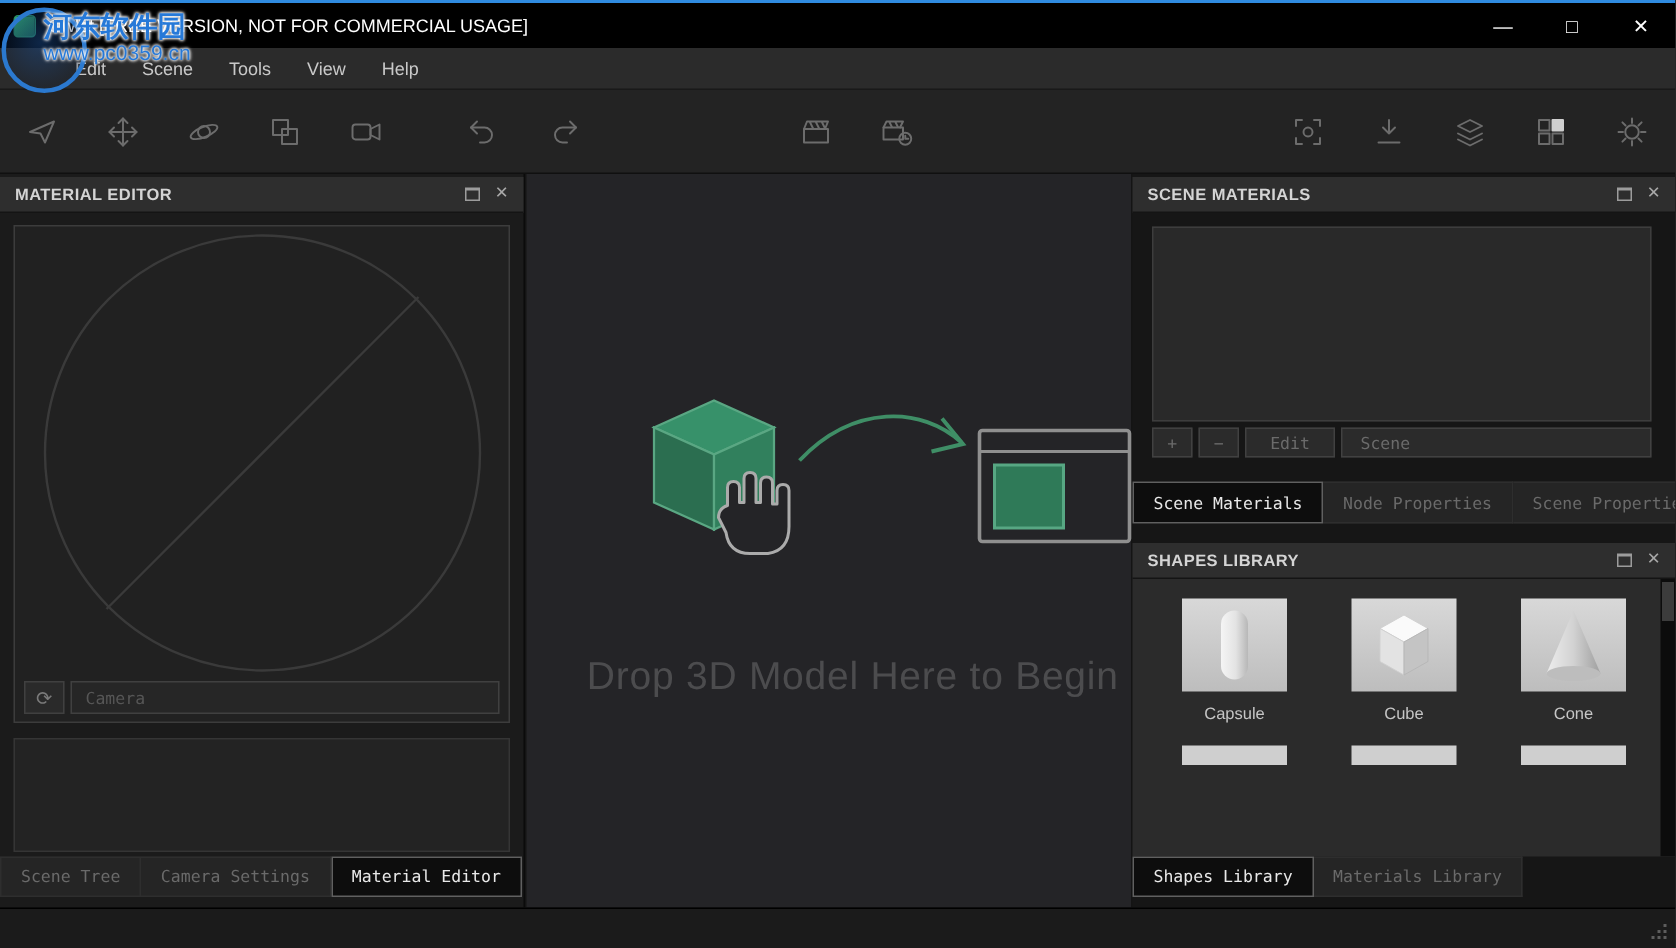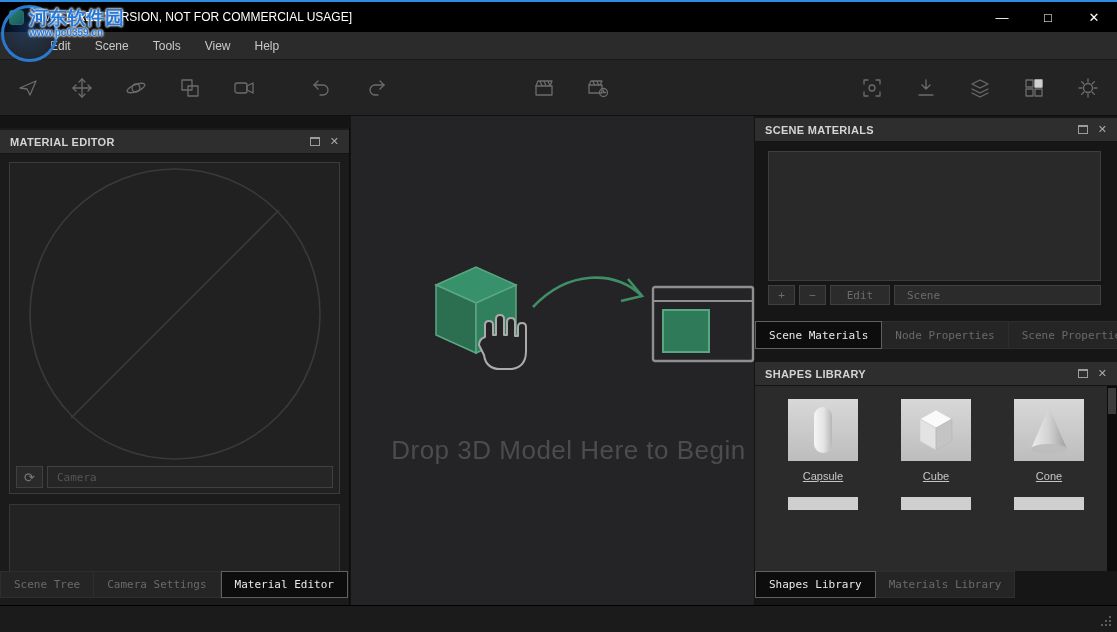--- a/index.html
+++ b/index.html
@@ -27,21 +27,21 @@
   
   .panel-header{position:absolute;left:0;right:0;height:24px;background:#2e2e2e;display:flex;align-items:center;padding:0 10px;border-bottom:1px solid #141414;}
   .panel-title{font-size:11px;font-weight:bold;color:#d4d4d4;letter-spacing:.3px;}
   .hicons{margin-left:auto;display:flex;align-items:center;gap:10px;}
   .float-icon{width:10px;height:9px;border:1px solid #9c9c9c;border-top-width:2px;cursor:pointer;}
   .close-glyph{color:#a8a8a8;font-size:11px;line-height:1;cursor:pointer;}
   .mono{font-family:"DejaVu Sans Mono","Liberation Mono",monospace;}
   
   .main{position:absolute;top:116px;left:0;right:0;bottom:27px;background:#141414;}
   
-  .left-panel{position:absolute;left:0;top:12px;bottom:0;width:350px;background:#1b1b1b;border-right:1px solid #0b0b0b;text-decoration:underline;}
+  .left-panel{position:absolute;left:0;top:0;bottom:0;width:350px;background:#1b1b1b;border-right:1px solid #0b0b0b;text-decoration:underline;}
   .me-body{position:absolute;top:26px;left:0;right:0;bottom:40px;padding:8px 9px;}
   .preview-box{position:relative;border:1px solid #3c3c3c;background:#212121;height:332px;}
   .preview-canvas{position:absolute;top:3px;left:0;right:0;bottom:32px;display:flex;align-items:center;justify-content:center;}
   .preview-row{position:absolute;left:6px;right:6px;bottom:5px;height:22px;display:flex;gap:4px;}
   .refresh-btn{width:27px;background:#2a2a2a;border:1px solid #404040;color:#7a7a7a;display:flex;align-items:center;justify-content:center;font-size:13px;cursor:pointer;}
   .preview-field{flex:1;background:#262626;border:1px solid #404040;color:#565656;font-size:11px;display:flex;align-items:center;padding-left:9px;}
   .sub-box{margin-top:10px;height:76px;border:1px solid #353535;background:#232323;}
   
   .bottom-tabs{position:absolute;left:0;bottom:7px;height:27px;display:flex;border-radius:12px;}
   .tab{height:100%;display:flex;align-items:center;padding:0 13px;font-size:11px;color:#6a6a6a;background:#252525;border:1px solid #2e2e2e;border-left:none;cursor:pointer;white-space:nowrap;font-family:"DejaVu Sans Mono","Liberation Mono",monospace;}
@@ -59,34 +59,34 @@
   .sm-btn.sq{width:27px;}
   .sm-btn.ed{width:60px;}
   .sm-btn.sc{flex:1;justify-content:flex-start;padding-left:12px;}
   .sm-tabs{position:absolute;top:205px;left:0;height:28px;display:flex;}
   .shapes-header{top:246px;}
   .shapes-content{position:absolute;top:270px;left:0;right:0;bottom:34px;background:#2b2b2b;overflow:hidden;}
   .basic-title{margin-top:24px;text-align:center;font-size:13px;font-weight:bold;color:#e2e2e2;}
   .shape-row{margin-top:13px;display:flex;justify-content:center;gap:43px;}
   .shape-cell{width:70px;text-align:center;cursor:pointer;}
   .shape-thumb{width:70px;height:62px;background:linear-gradient(#d8d8d8,#bdbdbd);display:flex;align-items:center;justify-content:center;}
-  .shape-label{margin-top:9px;font-size:11px;color:#c6c6c6;text-decoration:underline;}
+  .shape-label{margin-top:9px;font-size:11px;color:#c6c6c6;}
   .shape-row.partial{margin-top:15px;}
   .shape-row.partial .shape-thumb{height:13px;background:#cfcfcf;}
   .shapes-scrollbar{position:absolute;top:0;right:0;bottom:0;width:10px;background:#0c0c0c;}
   .shapes-thumbbar{position:absolute;top:2px;left:1px;width:8px;height:26px;background:#3c3c3c;cursor:pointer;}
   .shapes-tabs{position:absolute;left:0;bottom:7px;height:27px;display:flex;}
   
   .statusbar{position:absolute;left:0;right:0;bottom:0;height:27px;background:#1b1b1b;border-top:1px solid #000;}
   .grip{position:absolute;right:6px;bottom:6px;width:2px;height:2px;background:#5d5d5d;box-shadow:0 0 0 0 #5d5d5d,-4px 0 0 #5d5d5d,0 -4px 0 #5d5d5d,-8px 0 0 #5d5d5d,-4px -4px 0 #5d5d5d,0 -8px 0 #5d5d5d;}
   
   .watermark{position:absolute;top:0;left:0;width:220px;height:80px;z-index:60;pointer-events:none;}
   .wm-circle{position:absolute;top:5px;left:1px;width:57px;height:57px;border:3px solid #2b79cf;border-radius:50%;background:radial-gradient(circle at 45% 40%, rgba(25,70,130,.55), rgba(10,30,60,.25) 70%);}
   .wm-line1{position:absolute;left:29px;top:5px;font-size:19px;font-weight:bold;color:#2679d8;text-shadow:0 0 2px #fff,0 0 2px #fff,0 0 3px #fff;white-space:nowrap;}
-  .wm-line2{position:absolute;left:29px;top:27px;font-size:10px;font-weight:bold;color:#2679d8;text-shadow:0 0 2px #fff,0 0 2px #fff,0 0 3px #fff;white-space:nowrap;}
+  .wm-line2{position:absolute;left:29px;top:27px;font-size:14px;font-weight:normal;color:#2679d8;text-shadow:0 0 2px #fff,0 0 2px #fff,0 0 3px #fff;white-space:nowrap;}
 </style>
 </head>
 <body>
 
 <div class="window">
   <div class="top-accent"></div>
 
   <div class="titlebar">
     <span class="app-icon"></span>
     <span class="win-title">Owlet [FREE VERSION, NOT FOR COMMERCIAL USAGE]</span>

